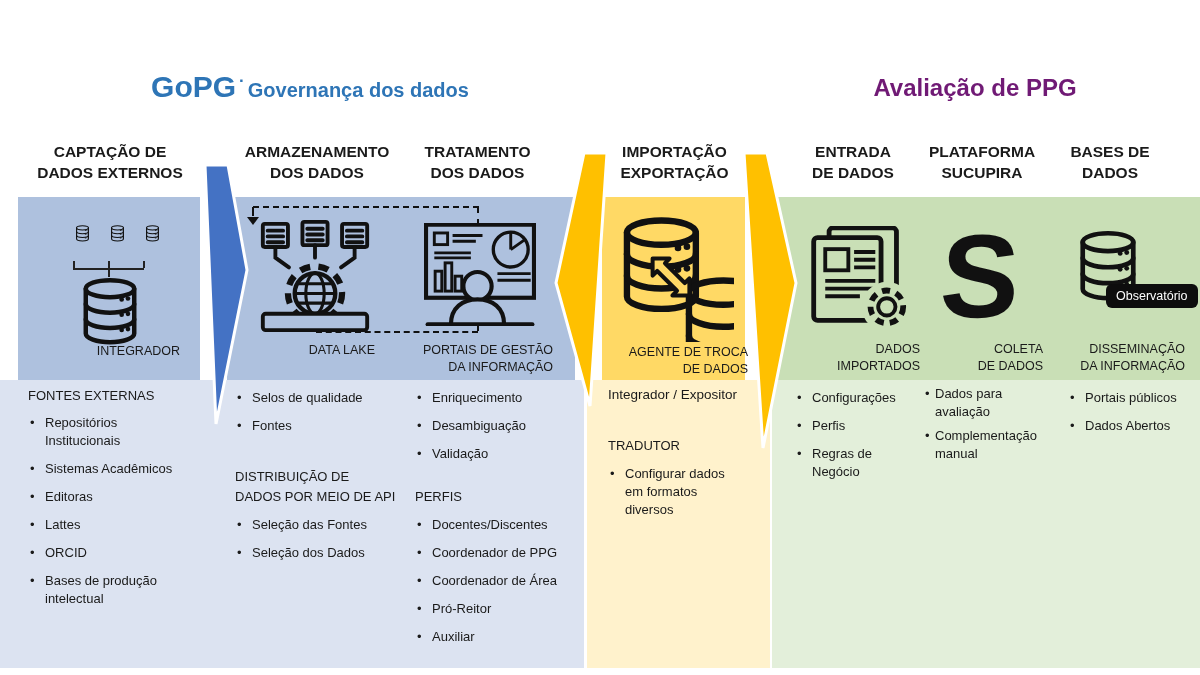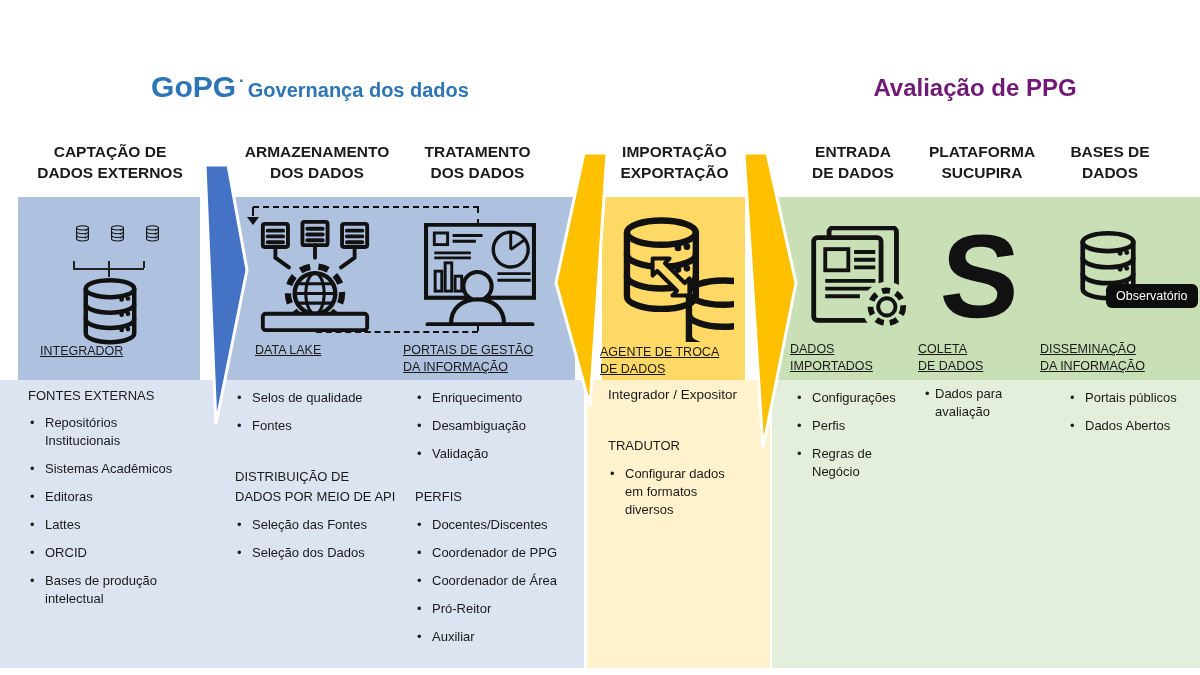--- a/index.html
+++ b/index.html
@@ -19,21 +19,21 @@
 
   
   .main-title{font-weight:bold;text-align:center;}
   .gov-main{font-size:30px;color:#2e75b6;font-weight:bold;}
   .gov-dot{font-size:17px;color:#2e75b6;font-weight:bold;vertical-align:11px;padding:0 3px;}
   .gov-sub{font-size:20px;color:#2e75b6;font-weight:bold;margin-top:23px;}
   .aval{font-size:24px;color:#701a75;font-weight:bold;text-align:center;}
   .col-head{font-weight:bold;font-size:15.5px;line-height:21px;text-align:center;}
 
   
-  .icon-label{font-size:12.5px;line-height:17px;text-align:left;text-decoration:underline;}
+  .icon-label{font-size:12.5px;line-height:17px;text-align:right;}
   .caption{font-size:12.5px;line-height:17px;text-align:center;}
 
   
   .list{font-size:13px;line-height:18px;}
   .list-title{margin-bottom:9px;}
   .li{position:relative;padding-left:17px;margin-bottom:10px;}
   .li::before{content:"•";position:absolute;left:2px;top:0;}
   .plain{margin-bottom:10px;}
   .tight .li{padding-left:12px;margin-bottom:6px;}
   .subhead{line-height:20px;margin-bottom:9px;}
@@ -252,20 +252,22 @@
 Negócio</span></div>
   </div>
 
   <div class="abs s-logo" style="left:930px;top:222px;width:100px;height:112px;" data-bind="plataforma.logo_letter">S</div>
   <div class="abs icon-label" style="left:918px;top:341px;width:125px;" data-bind="plataforma.label">COLETA
 DE DADOS</div>
 
   <div class="abs list tight" style="left:923px;top:385px;width:130px;">
     <div class="li"><span data-bind="plataforma.items.0">Dados para
 avaliação</span></div>
+    <div class="li"><span data-bind="plataforma.items.1">Complementação
+manual</span></div>
   </div>
 
   <svg class="abs" style="left:1078px;top:230px;" width="60" height="73" viewBox="0 0 64 78">
     <use href="#sym-db"></use>
   </svg>
   <div class="tooltip" style="left:1106px;top:284px;" data-bind="bases.observatory_tag">Observatório</div>
   <div class="abs icon-label" style="left:1040px;top:341px;width:145px;" data-bind="bases.label">DISSEMINAÇÃO
 DA INFORMAÇÃO</div>
 
   <div class="abs list" style="left:1068px;top:389px;width:132px;">

